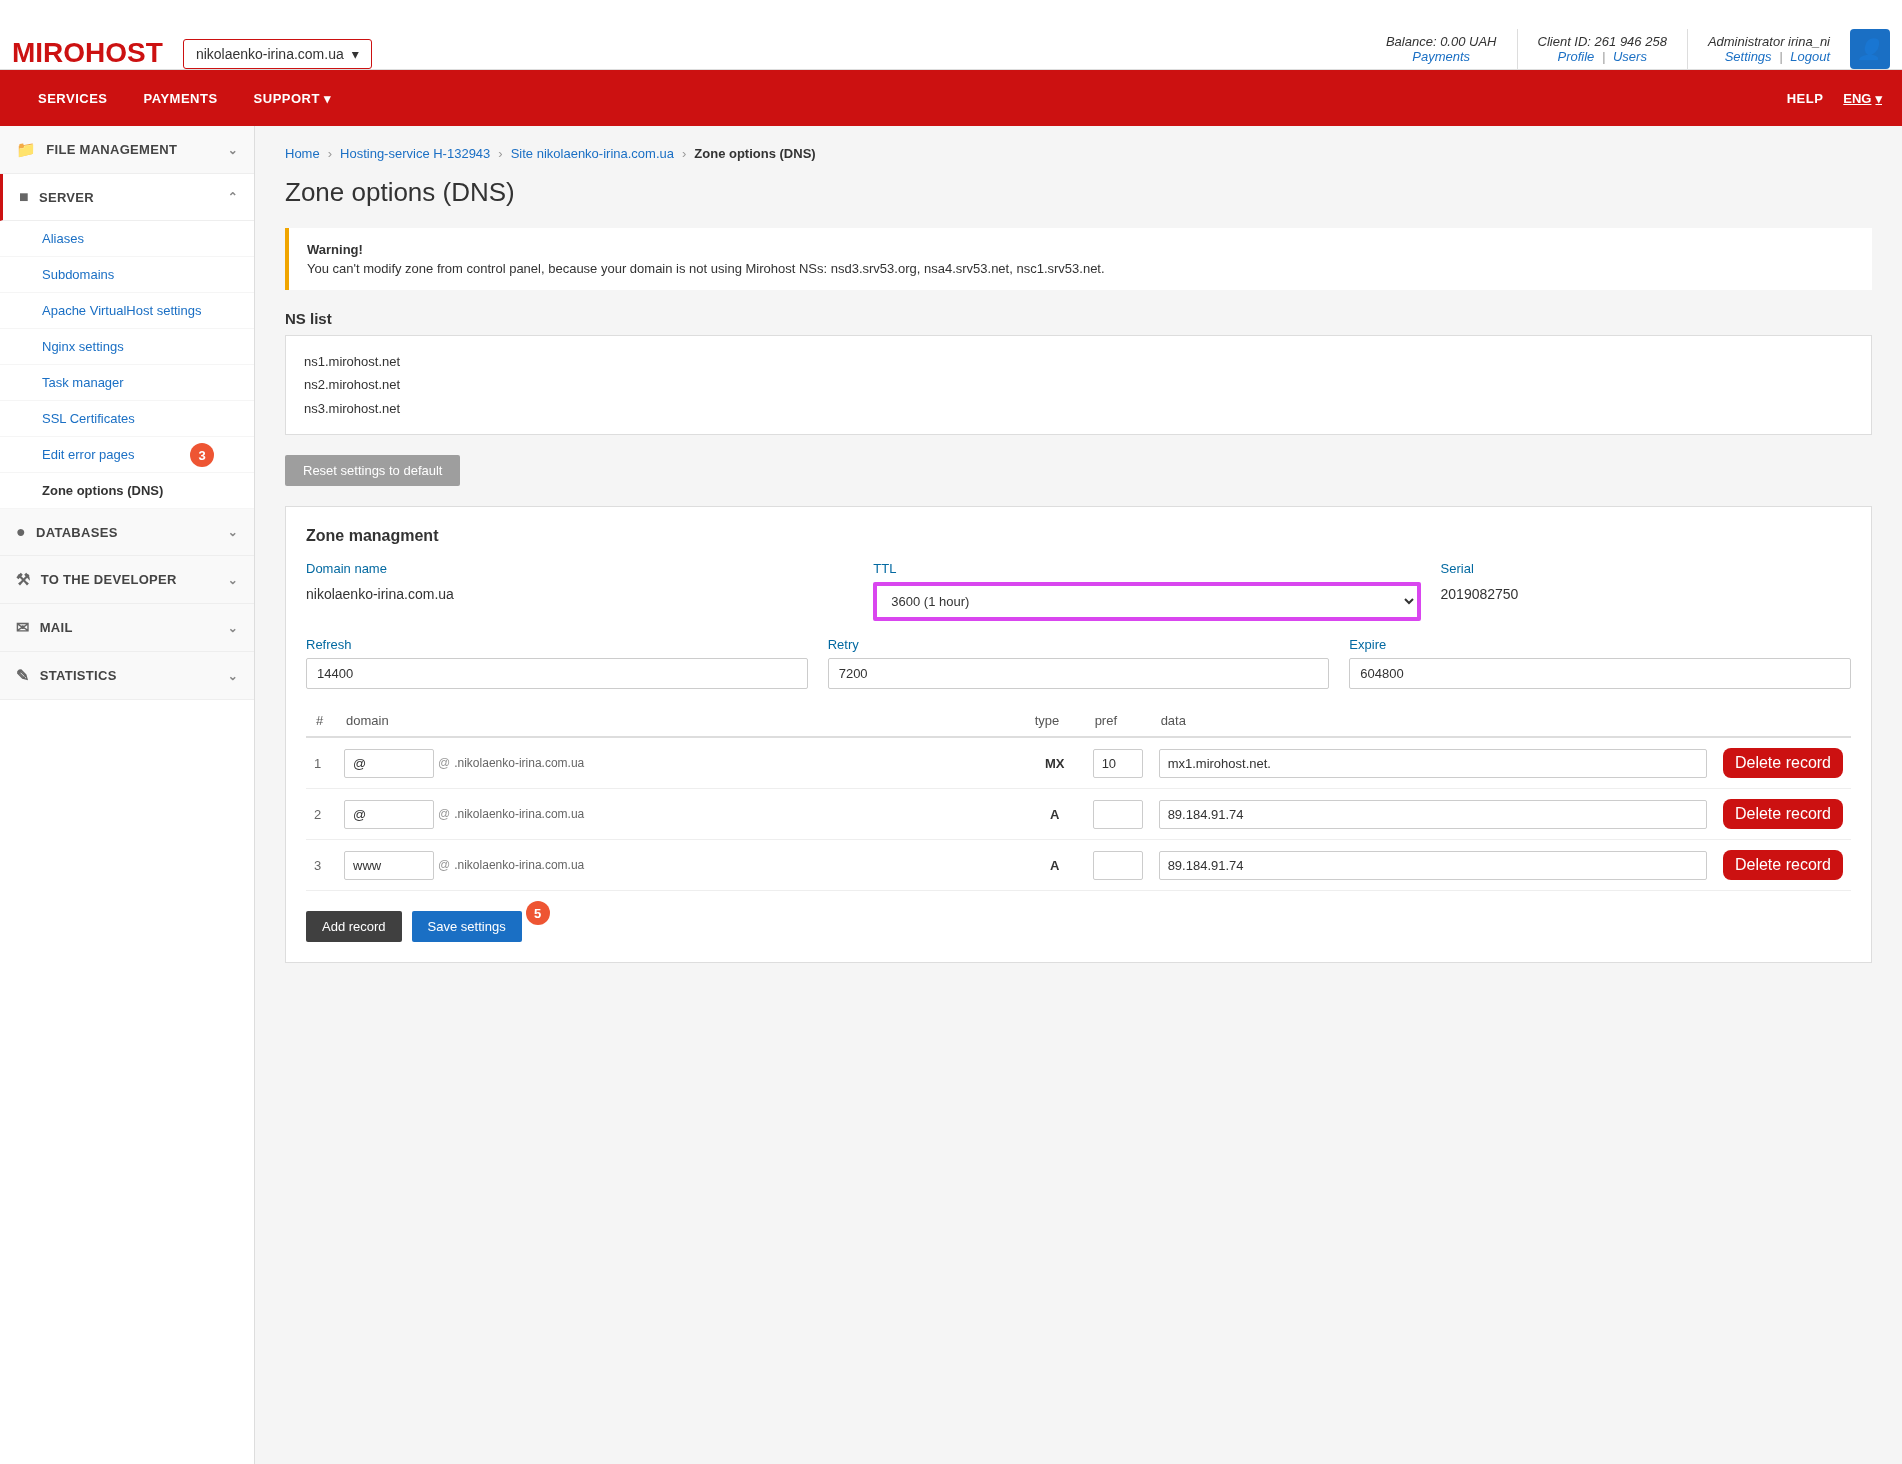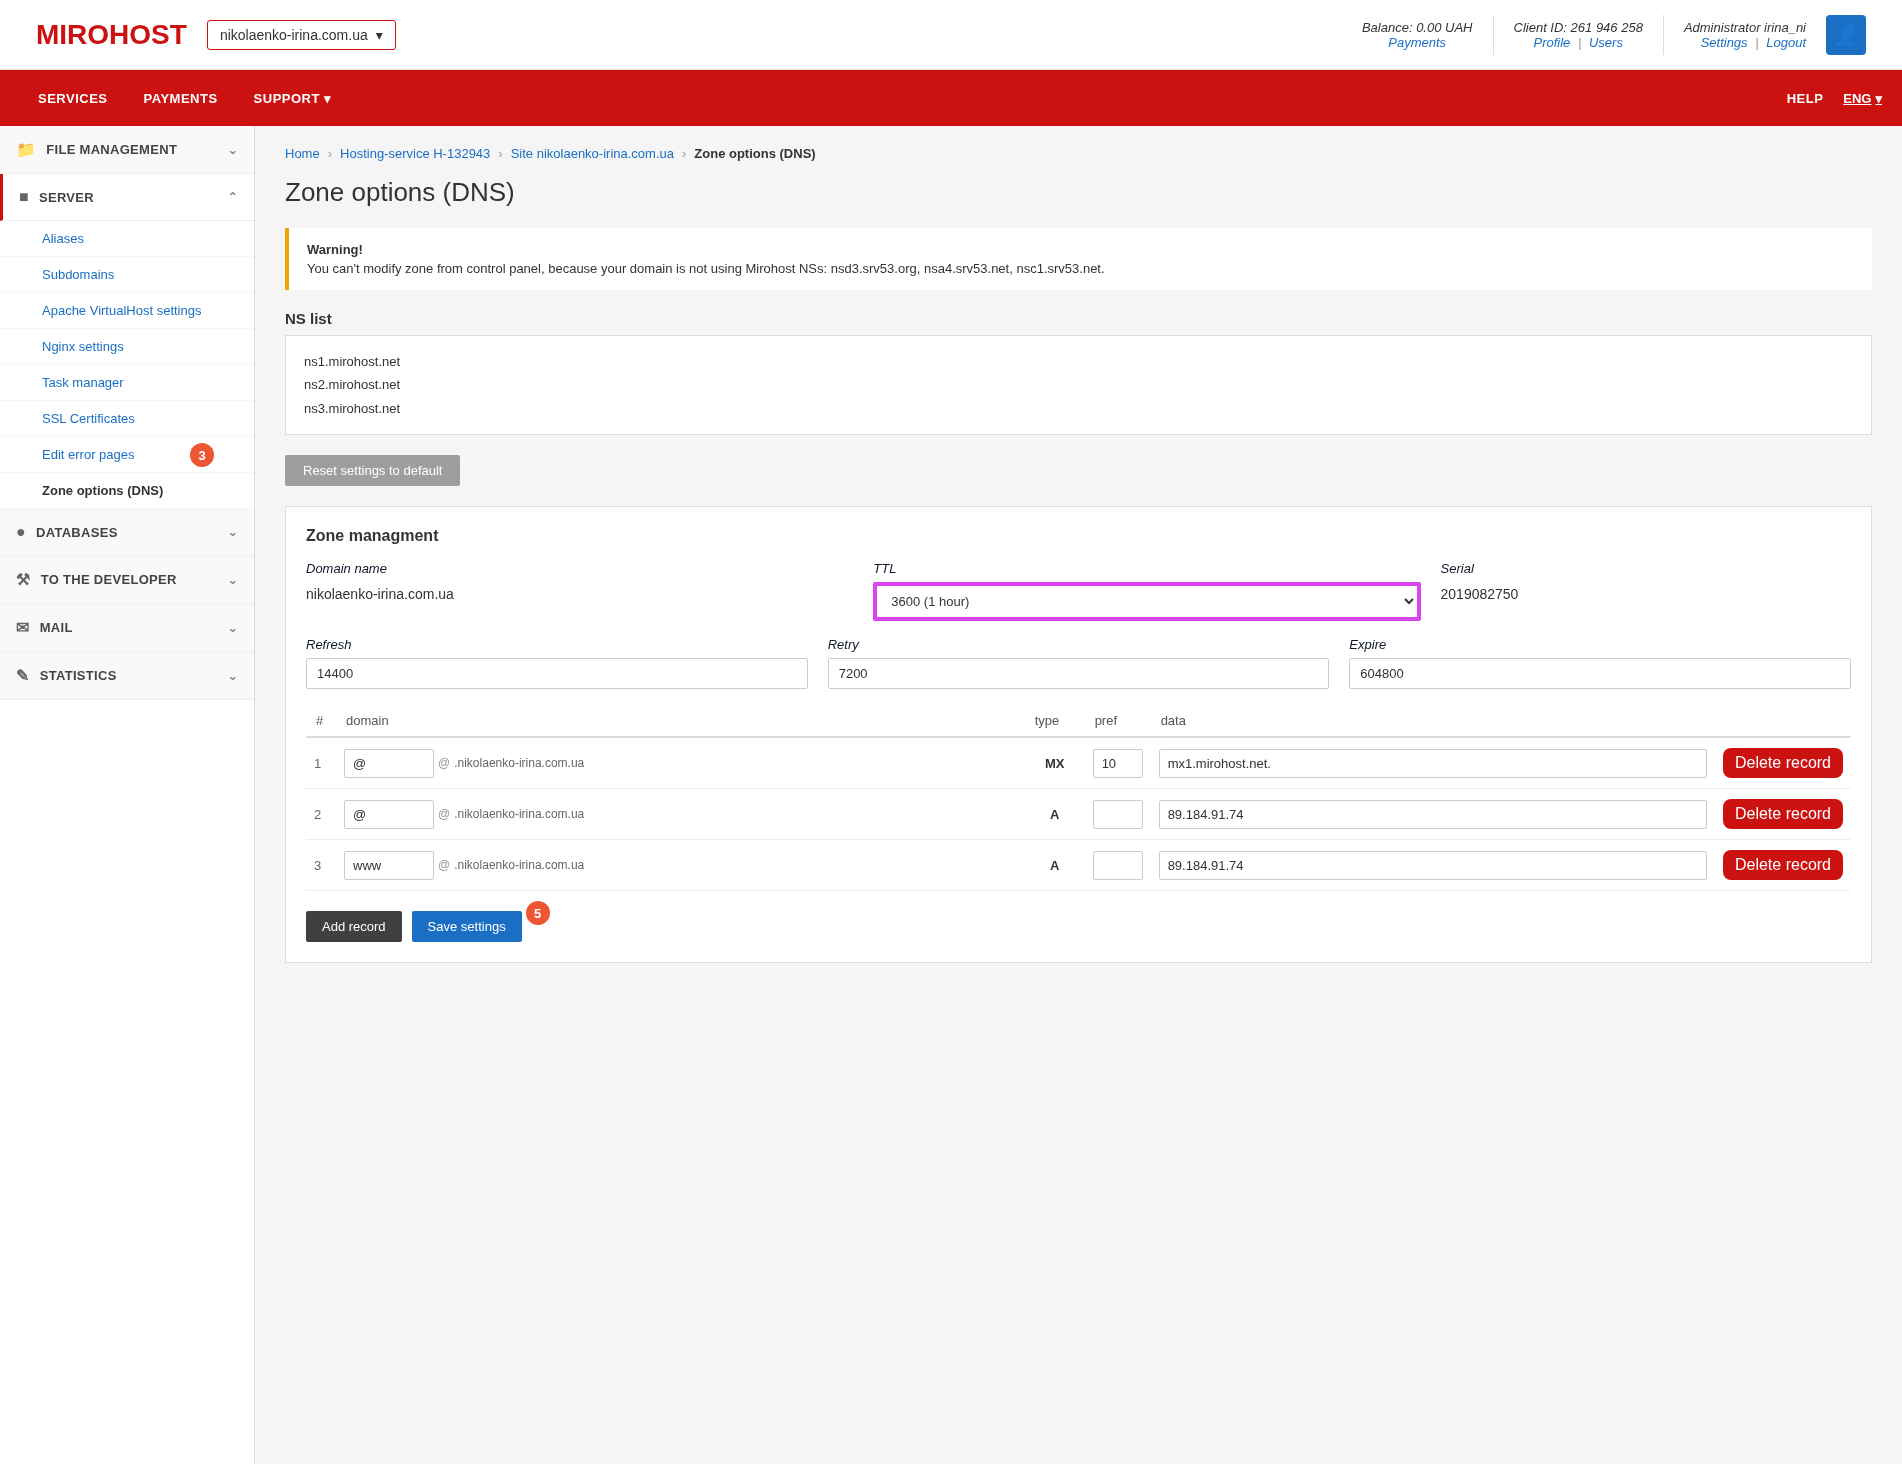--- a/index.html
+++ b/index.html
@@ -3,22 +3,22 @@
   <meta charset="utf-8">
   <style>
     * { box-sizing: border-box; margin: 0; padding: 0; }
     body { font-family: Arial, sans-serif; font-size: 14px; color: #333; background: #f5f5f5; }
 
     
     .top-header {
       background: #fff;
       border-bottom: 1px solid #ddd;
       display: flex;
-      align-items: center;
-      padding: 0 36px;
+      align-items: flex-end;
+      padding: 0 12px;
       height: 70px;
     }
     .logo {
       font-size: 28px;
       font-weight: bold;
       color: #333;
       margin-right: 20px;
       text-decoration: none;
     }
     .logo span { color: #cc1111; }
@@ -210,21 +210,21 @@
       margin-bottom: 20px;
     }
     .zone-management h3 { font-size: 16px; font-weight: bold; margin-bottom: 16px; color: #333; }
     .form-row {
       display: flex;
       gap: 20px;
       margin-bottom: 16px;
       align-items: flex-start;
     }
     .form-group { display: flex; flex-direction: column; gap: 6px; }
-    .form-group label { font-size: 13px; color: #0f172a; font-style: italic; }
+    .form-group label { font-size: 13px; color: #0369a1; }
     .form-group input {
       border: 1px solid #ccc;
       padding: 7px 10px;
       font-size: 13px;
       color: #333;
       border-radius: 2px;
     }
     .form-group select {
       border: 4px solid #d946ef;
       padding: 7px 10px;

